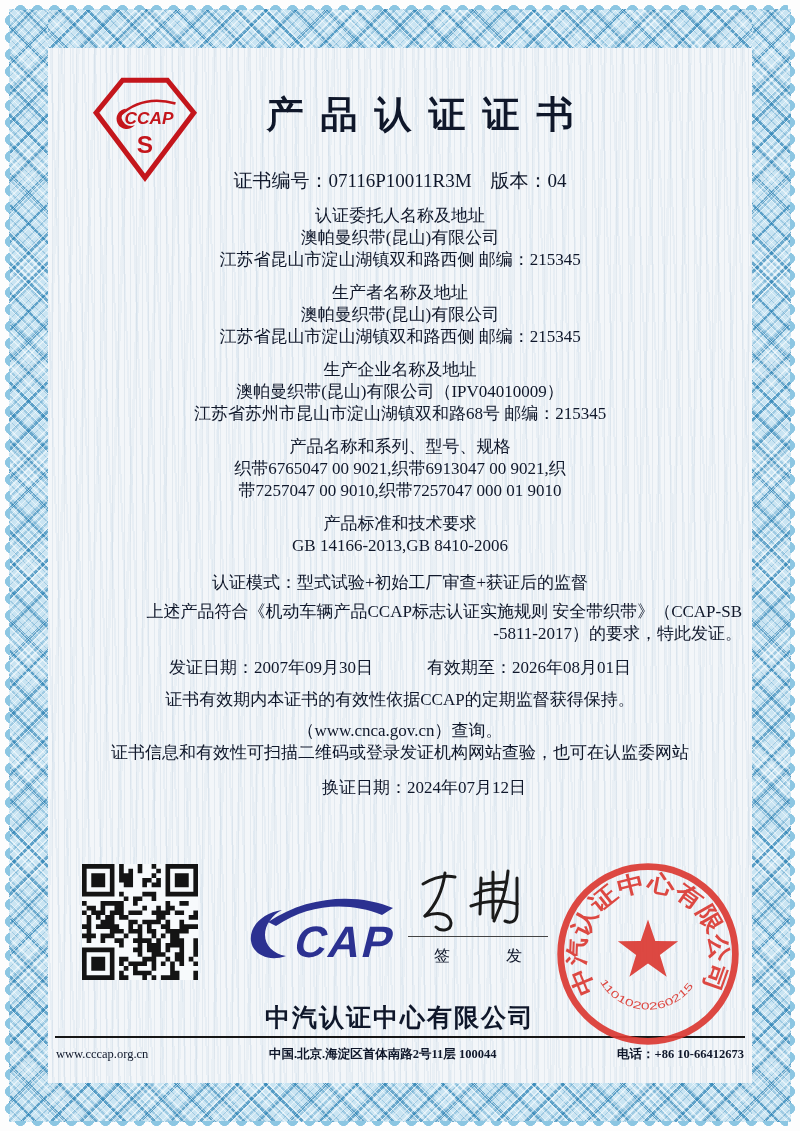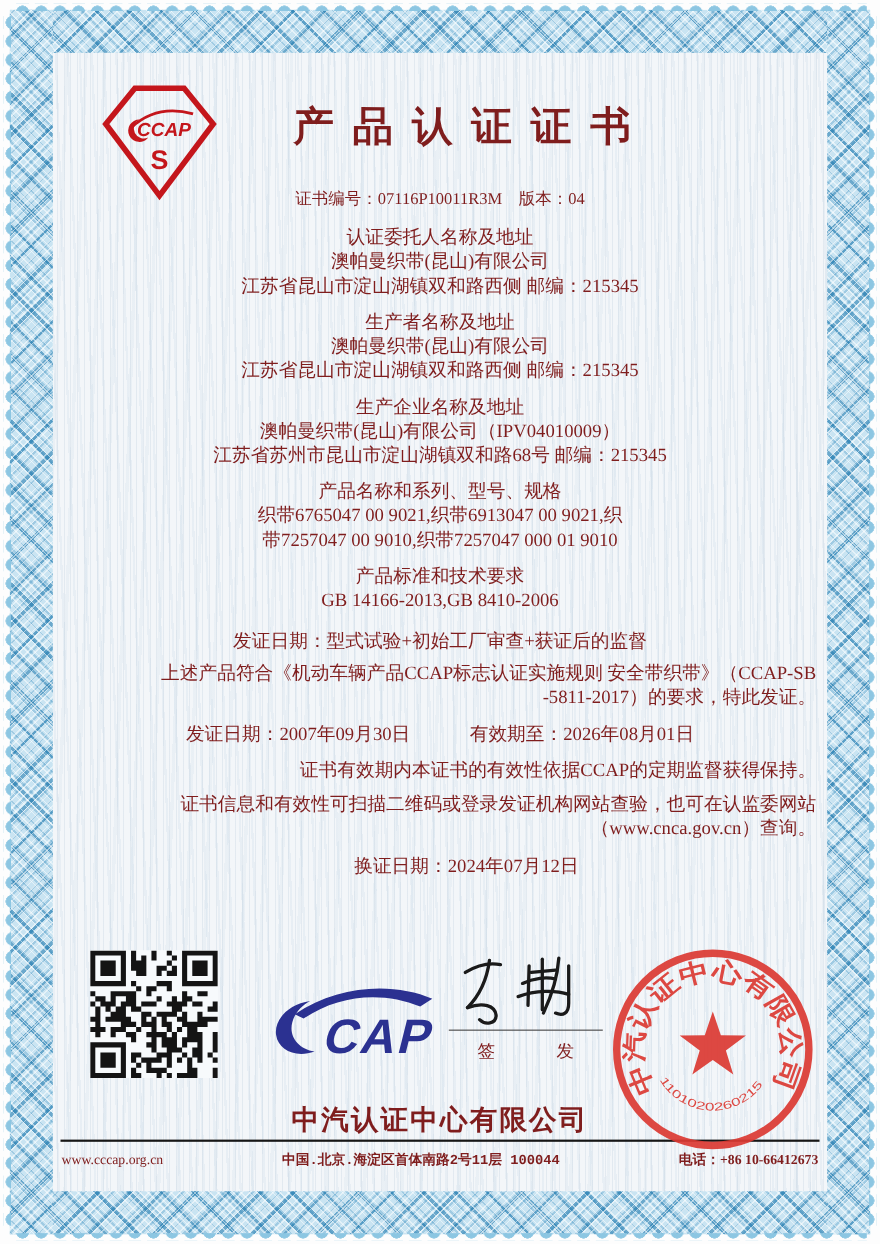--- a/index.html
+++ b/index.html
@@ -1,18 +1,18 @@
 <!DOCTYPE html>
 <html><head>
 <meta charset="utf-8">
 <style>
   html,body{margin:0;padding:0;background:#e8e8e8;}
   .sheet{position:relative;width:800px;height:1131px;margin:0 auto;overflow:hidden;
     background-color:#fdfdfd;
-    font-family:"Liberation Serif","DejaVu Serif",serif;color:#7f1d1d;}
+    font-family:"Liberation Serif","DejaVu Serif",serif;color:#0f172a;}
   
   .paper{position:absolute;left:10px;top:10px;right:10px;bottom:10px;
     background-color:#f3f6f9;
     background-image:
       repeating-linear-gradient(90deg, rgba(199,213,226,.38) 0 1px, transparent 1px 6px),
       repeating-linear-gradient(88deg, rgba(205,220,233,.30) 0 2px, transparent 2px 11px),
       repeating-linear-gradient(92deg, rgba(222,232,240,.45) 0 3px, transparent 3px 17px);}
   
   .bdr{position:absolute;
     background-color:#c9e4f2;
@@ -33,42 +33,42 @@
   .sc.l{left:3px;top:12px;bottom:12px;width:7px;background:radial-gradient(ellipse 7px 8px at 100% 50%, #8cc6e2 68%, transparent 72%);background-size:7px 17px;}
   .sc.r{right:3px;top:12px;bottom:12px;width:7px;background:radial-gradient(ellipse 7px 8px at 0% 50%, #8cc6e2 68%, transparent 72%);background-size:7px 17px;}
 
   .logo-top{position:absolute;left:86px;top:70px;width:118px;height:118px;}
   .title{position:absolute;top:90px;left:0;right:0;text-align:center;
     font-size:37px;font-weight:bold;letter-spacing:17px;text-indent:17px;padding-left:40px;}
 
   .content{position:absolute;left:58px;right:58px;top:170px;text-align:center;
     font-size:17px;line-height:22px;}
   .content .ln{white-space:nowrap;}
-  .certno{font-size:15px;margin-bottom:13px;}
+  .certno{font-size:19px;margin-bottom:13px;}
   .section{margin-bottom:11px;}
   .mode{margin:15px 0 7px;}
   .statement{margin-bottom:10px;text-align:right;}
   .dates{display:flex;justify-content:center;gap:54px;margin:12px 0 10px;}
-  .note{margin-bottom:9px;text-align:right;}
+  .note{margin-bottom:9px;}
   .renewal{margin-top:13px;padding-left:48px;}
 
   .qr{position:absolute;left:82px;top:864px;width:116px;height:116px;background:#f7fafc;}
   .logo-blue{position:absolute;left:236px;top:893px;width:172px;height:76px;}
   .sig{position:absolute;left:408px;top:866px;width:140px;text-align:right;}
   .sig svg{display:block;margin:0 auto;}
   .sig .sig-line{border-top:1.5px solid #444;margin-top:2px;}
   .sig .sig-label{font-size:16px;letter-spacing:26px;text-indent:26px;margin-top:9px;}
   .seal{position:absolute;left:552px;top:858px;width:192px;height:192px;opacity:.92;z-index:5;}
 
   .footer-company{position:absolute;left:0;right:0;top:1001px;text-align:center;
     font-family:"Liberation Sans","DejaVu Sans",sans-serif;font-weight:bold;font-size:25px;letter-spacing:2px;}
   .footer-line{position:absolute;left:55px;right:55px;top:1036px;height:2px;background:#161616;}
   .footer-row{position:absolute;left:56px;right:56px;top:1046px;display:flex;
     justify-content:space-between;align-items:center;font-size:12.5px;}
-  .footer-row .mid{font-weight:bold;font-family:Liberation Mono, monospace;}
+  .footer-row .mid{font-weight:bold;}
   .footer-row .ph{font-weight:bold;}
 </style>
 </head>
 <body>
 
 <div class="sheet">
   <div class="paper"></div>
   <div class="bdr t"></div>
   <div class="bdr b"></div>
   <div class="bdr l"></div>
@@ -117,37 +117,37 @@
       <div class="ln">产品名称和系列、型号、规格</div>
       <div class="ln">织带6765047 00 9021,织带6913047 00 9021,织</div>
       <div class="ln">带7257047 00 9010,织带7257047 000 01 9010</div>
     </div>
 
     <div class="section">
       <div class="ln">产品标准和技术要求</div>
       <div class="ln">GB 14166-2013,GB 8410-2006</div>
     </div>
 
-    <div class="mode ln">发证日期：型式试验+初始工厂审查+获证后的监督</div>
+    <div class="mode ln">认证模式：型式试验+初始工厂审查+获证后的监督</div>
 
     <div class="statement">
       <div class="ln">上述产品符合《机动车辆产品CCAP标志认证实施规则 安全带织带》（CCAP-SB</div>
       <div class="ln">-5811-2017）的要求，特此发证。</div>
     </div>
 
     <div class="dates">
       <span class="ln">发证日期：2007年09月30日</span>
       <span class="ln">有效期至：2026年08月01日</span>
     </div>
 
     <div class="note ln">证书有效期内本证书的有效性依据CCAP的定期监督获得保持。</div>
 
     <div class="note">
+      <div class="ln">（www.cnca.gov.cn）查询。</div>
       <div class="ln">证书信息和有效性可扫描二维码或登录发证机构网站查验，也可在认监委网站</div>
-      <div class="ln">（www.cnca.gov.cn）查询。</div>
     </div>
 
     <div class="renewal ln">换证日期：2024年07月12日</div>
   </div>
 
   <svg id="qr" class="qr" viewBox="0 0 116 116">
       <rect width="116" height="116" fill="#f7fafc"></rect>
       <path fill-rule="evenodd" d="M37.12,0.00h4.64v4.64h-4.64ZM55.68,0.00h4.64v4.64h-4.64ZM69.60,0.00h4.64v4.64h-4.64ZM37.12,4.64h4.64v4.64h-4.64ZM46.40,4.64h4.64v4.64h-4.64ZM55.68,4.64h4.64v4.64h-4.64ZM74.24,4.64h4.64v4.64h-4.64ZM37.12,9.28h4.64v4.64h-4.64ZM41.76,9.28h4.64v4.64h-4.64ZM46.40,9.28h4.64v4.64h-4.64ZM69.60,9.28h4.64v4.64h-4.64ZM37.12,13.92h4.64v4.64h-4.64ZM41.76,13.92h4.64v4.64h-4.64ZM46.40,13.92h4.64v4.64h-4.64ZM60.32,13.92h4.64v4.64h-4.64ZM64.96,13.92h4.64v4.64h-4.64ZM74.24,13.92h4.64v4.64h-4.64ZM41.76,18.56h4.64v4.64h-4.64ZM46.40,18.56h4.64v4.64h-4.64ZM60.32,18.56h4.64v4.64h-4.64ZM69.60,18.56h4.64v4.64h-4.64ZM74.24,18.56h4.64v4.64h-4.64ZM37.12,27.84h4.64v4.64h-4.64ZM60.32,27.84h4.64v4.64h-4.64ZM64.96,27.84h4.64v4.64h-4.64ZM69.60,27.84h4.64v4.64h-4.64ZM41.76,32.48h4.64v4.64h-4.64ZM51.04,32.48h4.64v4.64h-4.64ZM55.68,32.48h4.64v4.64h-4.64ZM69.60,32.48h4.64v4.64h-4.64ZM0.00,37.12h4.64v4.64h-4.64ZM18.56,37.12h4.64v4.64h-4.64ZM23.20,37.12h4.64v4.64h-4.64ZM27.84,37.12h4.64v4.64h-4.64ZM32.48,37.12h4.64v4.64h-4.64ZM37.12,37.12h4.64v4.64h-4.64ZM51.04,37.12h4.64v4.64h-4.64ZM83.52,37.12h4.64v4.64h-4.64ZM97.44,37.12h4.64v4.64h-4.64ZM102.08,37.12h4.64v4.64h-4.64ZM4.64,41.76h4.64v4.64h-4.64ZM9.28,41.76h4.64v4.64h-4.64ZM18.56,41.76h4.64v4.64h-4.64ZM32.48,41.76h4.64v4.64h-4.64ZM37.12,41.76h4.64v4.64h-4.64ZM60.32,41.76h4.64v4.64h-4.64ZM74.24,41.76h4.64v4.64h-4.64ZM83.52,41.76h4.64v4.64h-4.64ZM88.16,41.76h4.64v4.64h-4.64ZM0.00,46.40h4.64v4.64h-4.64ZM9.28,46.40h4.64v4.64h-4.64ZM13.92,46.40h4.64v4.64h-4.64ZM18.56,46.40h4.64v4.64h-4.64ZM27.84,46.40h4.64v4.64h-4.64ZM32.48,46.40h4.64v4.64h-4.64ZM37.12,46.40h4.64v4.64h-4.64ZM46.40,46.40h4.64v4.64h-4.64ZM51.04,46.40h4.64v4.64h-4.64ZM55.68,46.40h4.64v4.64h-4.64ZM69.60,46.40h4.64v4.64h-4.64ZM74.24,46.40h4.64v4.64h-4.64ZM78.88,46.40h4.64v4.64h-4.64ZM83.52,46.40h4.64v4.64h-4.64ZM92.80,46.40h4.64v4.64h-4.64ZM97.44,46.40h4.64v4.64h-4.64ZM111.36,46.40h4.64v4.64h-4.64ZM4.64,51.04h4.64v4.64h-4.64ZM13.92,51.04h4.64v4.64h-4.64ZM23.20,51.04h4.64v4.64h-4.64ZM27.84,51.04h4.64v4.64h-4.64ZM37.12,51.04h4.64v4.64h-4.64ZM41.76,51.04h4.64v4.64h-4.64ZM74.24,51.04h4.64v4.64h-4.64ZM78.88,51.04h4.64v4.64h-4.64ZM106.72,51.04h4.64v4.64h-4.64ZM111.36,51.04h4.64v4.64h-4.64ZM4.64,55.68h4.64v4.64h-4.64ZM18.56,55.68h4.64v4.64h-4.64ZM23.20,55.68h4.64v4.64h-4.64ZM27.84,55.68h4.64v4.64h-4.64ZM46.40,55.68h4.64v4.64h-4.64ZM51.04,55.68h4.64v4.64h-4.64ZM60.32,55.68h4.64v4.64h-4.64ZM64.96,55.68h4.64v4.64h-4.64ZM69.60,55.68h4.64v4.64h-4.64ZM74.24,55.68h4.64v4.64h-4.64ZM83.52,55.68h4.64v4.64h-4.64ZM97.44,55.68h4.64v4.64h-4.64ZM0.00,60.32h4.64v4.64h-4.64ZM4.64,60.32h4.64v4.64h-4.64ZM13.92,60.32h4.64v4.64h-4.64ZM18.56,60.32h4.64v4.64h-4.64ZM23.20,60.32h4.64v4.64h-4.64ZM27.84,60.32h4.64v4.64h-4.64ZM32.48,60.32h4.64v4.64h-4.64ZM46.40,60.32h4.64v4.64h-4.64ZM55.68,60.32h4.64v4.64h-4.64ZM64.96,60.32h4.64v4.64h-4.64ZM78.88,60.32h4.64v4.64h-4.64ZM83.52,60.32h4.64v4.64h-4.64ZM97.44,60.32h4.64v4.64h-4.64ZM102.08,60.32h4.64v4.64h-4.64ZM106.72,60.32h4.64v4.64h-4.64ZM111.36,60.32h4.64v4.64h-4.64ZM4.64,64.96h4.64v4.64h-4.64ZM27.84,64.96h4.64v4.64h-4.64ZM32.48,64.96h4.64v4.64h-4.64ZM37.12,64.96h4.64v4.64h-4.64ZM46.40,64.96h4.64v4.64h-4.64ZM51.04,64.96h4.64v4.64h-4.64ZM55.68,64.96h4.64v4.64h-4.64ZM64.96,64.96h4.64v4.64h-4.64ZM69.60,64.96h4.64v4.64h-4.64ZM83.52,64.96h4.64v4.64h-4.64ZM88.16,64.96h4.64v4.64h-4.64ZM92.80,64.96h4.64v4.64h-4.64ZM97.44,64.96h4.64v4.64h-4.64ZM102.08,64.96h4.64v4.64h-4.64ZM0.00,69.60h4.64v4.64h-4.64ZM4.64,69.60h4.64v4.64h-4.64ZM9.28,69.60h4.64v4.64h-4.64ZM18.56,69.60h4.64v4.64h-4.64ZM23.20,69.60h4.64v4.64h-4.64ZM27.84,69.60h4.64v4.64h-4.64ZM41.76,69.60h4.64v4.64h-4.64ZM55.68,69.60h4.64v4.64h-4.64ZM69.60,69.60h4.64v4.64h-4.64ZM78.88,69.60h4.64v4.64h-4.64ZM88.16,69.60h4.64v4.64h-4.64ZM92.80,69.60h4.64v4.64h-4.64ZM4.64,74.24h4.64v4.64h-4.64ZM18.56,74.24h4.64v4.64h-4.64ZM32.48,74.24h4.64v4.64h-4.64ZM37.12,74.24h4.64v4.64h-4.64ZM51.04,74.24h4.64v4.64h-4.64ZM55.68,74.24h4.64v4.64h-4.64ZM60.32,74.24h4.64v4.64h-4.64ZM64.96,74.24h4.64v4.64h-4.64ZM74.24,74.24h4.64v4.64h-4.64ZM88.16,74.24h4.64v4.64h-4.64ZM92.80,74.24h4.64v4.64h-4.64ZM97.44,74.24h4.64v4.64h-4.64ZM111.36,74.24h4.64v4.64h-4.64ZM37.12,78.88h4.64v4.64h-4.64ZM55.68,78.88h4.64v4.64h-4.64ZM64.96,78.88h4.64v4.64h-4.64ZM69.60,78.88h4.64v4.64h-4.64ZM74.24,78.88h4.64v4.64h-4.64ZM83.52,78.88h4.64v4.64h-4.64ZM88.16,78.88h4.64v4.64h-4.64ZM92.80,78.88h4.64v4.64h-4.64ZM97.44,78.88h4.64v4.64h-4.64ZM111.36,78.88h4.64v4.64h-4.64ZM51.04,83.52h4.64v4.64h-4.64ZM55.68,83.52h4.64v4.64h-4.64ZM64.96,83.52h4.64v4.64h-4.64ZM69.60,83.52h4.64v4.64h-4.64ZM74.24,83.52h4.64v4.64h-4.64ZM83.52,83.52h4.64v4.64h-4.64ZM97.44,83.52h4.64v4.64h-4.64ZM111.36,83.52h4.64v4.64h-4.64ZM55.68,88.16h4.64v4.64h-4.64ZM69.60,88.16h4.64v4.64h-4.64ZM74.24,88.16h4.64v4.64h-4.64ZM78.88,88.16h4.64v4.64h-4.64ZM92.80,88.16h4.64v4.64h-4.64ZM97.44,88.16h4.64v4.64h-4.64ZM111.36,88.16h4.64v4.64h-4.64ZM37.12,92.80h4.64v4.64h-4.64ZM41.76,92.80h4.64v4.64h-4.64ZM60.32,92.80h4.64v4.64h-4.64ZM64.96,92.80h4.64v4.64h-4.64ZM69.60,92.80h4.64v4.64h-4.64ZM83.52,92.80h4.64v4.64h-4.64ZM92.80,92.80h4.64v4.64h-4.64ZM97.44,92.80h4.64v4.64h-4.64ZM106.72,92.80h4.64v4.64h-4.64ZM37.12,97.44h4.64v4.64h-4.64ZM46.40,97.44h4.64v4.64h-4.64ZM51.04,97.44h4.64v4.64h-4.64ZM55.68,97.44h4.64v4.64h-4.64ZM60.32,97.44h4.64v4.64h-4.64ZM69.60,97.44h4.64v4.64h-4.64ZM78.88,97.44h4.64v4.64h-4.64ZM88.16,97.44h4.64v4.64h-4.64ZM97.44,97.44h4.64v4.64h-4.64ZM111.36,97.44h4.64v4.64h-4.64ZM41.76,102.08h4.64v4.64h-4.64ZM51.04,102.08h4.64v4.64h-4.64ZM69.60,102.08h4.64v4.64h-4.64ZM88.16,102.08h4.64v4.64h-4.64ZM37.12,106.72h4.64v4.64h-4.64ZM51.04,106.72h4.64v4.64h-4.64ZM55.68,106.72h4.64v4.64h-4.64ZM60.32,106.72h4.64v4.64h-4.64ZM64.96,106.72h4.64v4.64h-4.64ZM88.16,106.72h4.64v4.64h-4.64ZM92.80,106.72h4.64v4.64h-4.64ZM111.36,106.72h4.64v4.64h-4.64ZM37.12,111.36h4.64v4.64h-4.64ZM41.76,111.36h4.64v4.64h-4.64ZM60.32,111.36h4.64v4.64h-4.64ZM69.60,111.36h4.64v4.64h-4.64ZM78.88,111.36h4.64v4.64h-4.64ZM83.52,111.36h4.64v4.64h-4.64ZM88.16,111.36h4.64v4.64h-4.64ZM92.80,111.36h4.64v4.64h-4.64ZM111.36,111.36h4.64v4.64h-4.64ZM0.00,0.00h32.48v32.48h-32.48ZM4.64,4.64v23.20h23.20v-23.20ZM9.28,9.28h13.92v13.92h-13.92ZM83.52,0.00h32.48v32.48h-32.48ZM88.16,4.64v23.20h23.20v-23.20ZM92.80,9.28h13.92v13.92h-13.92ZM0.00,83.52h32.48v32.48h-32.48ZM4.64,88.16v23.20h23.20v-23.20ZM9.28,92.80h13.92v13.92h-13.92Z" fill="#141414"></path>
     </svg>
 

